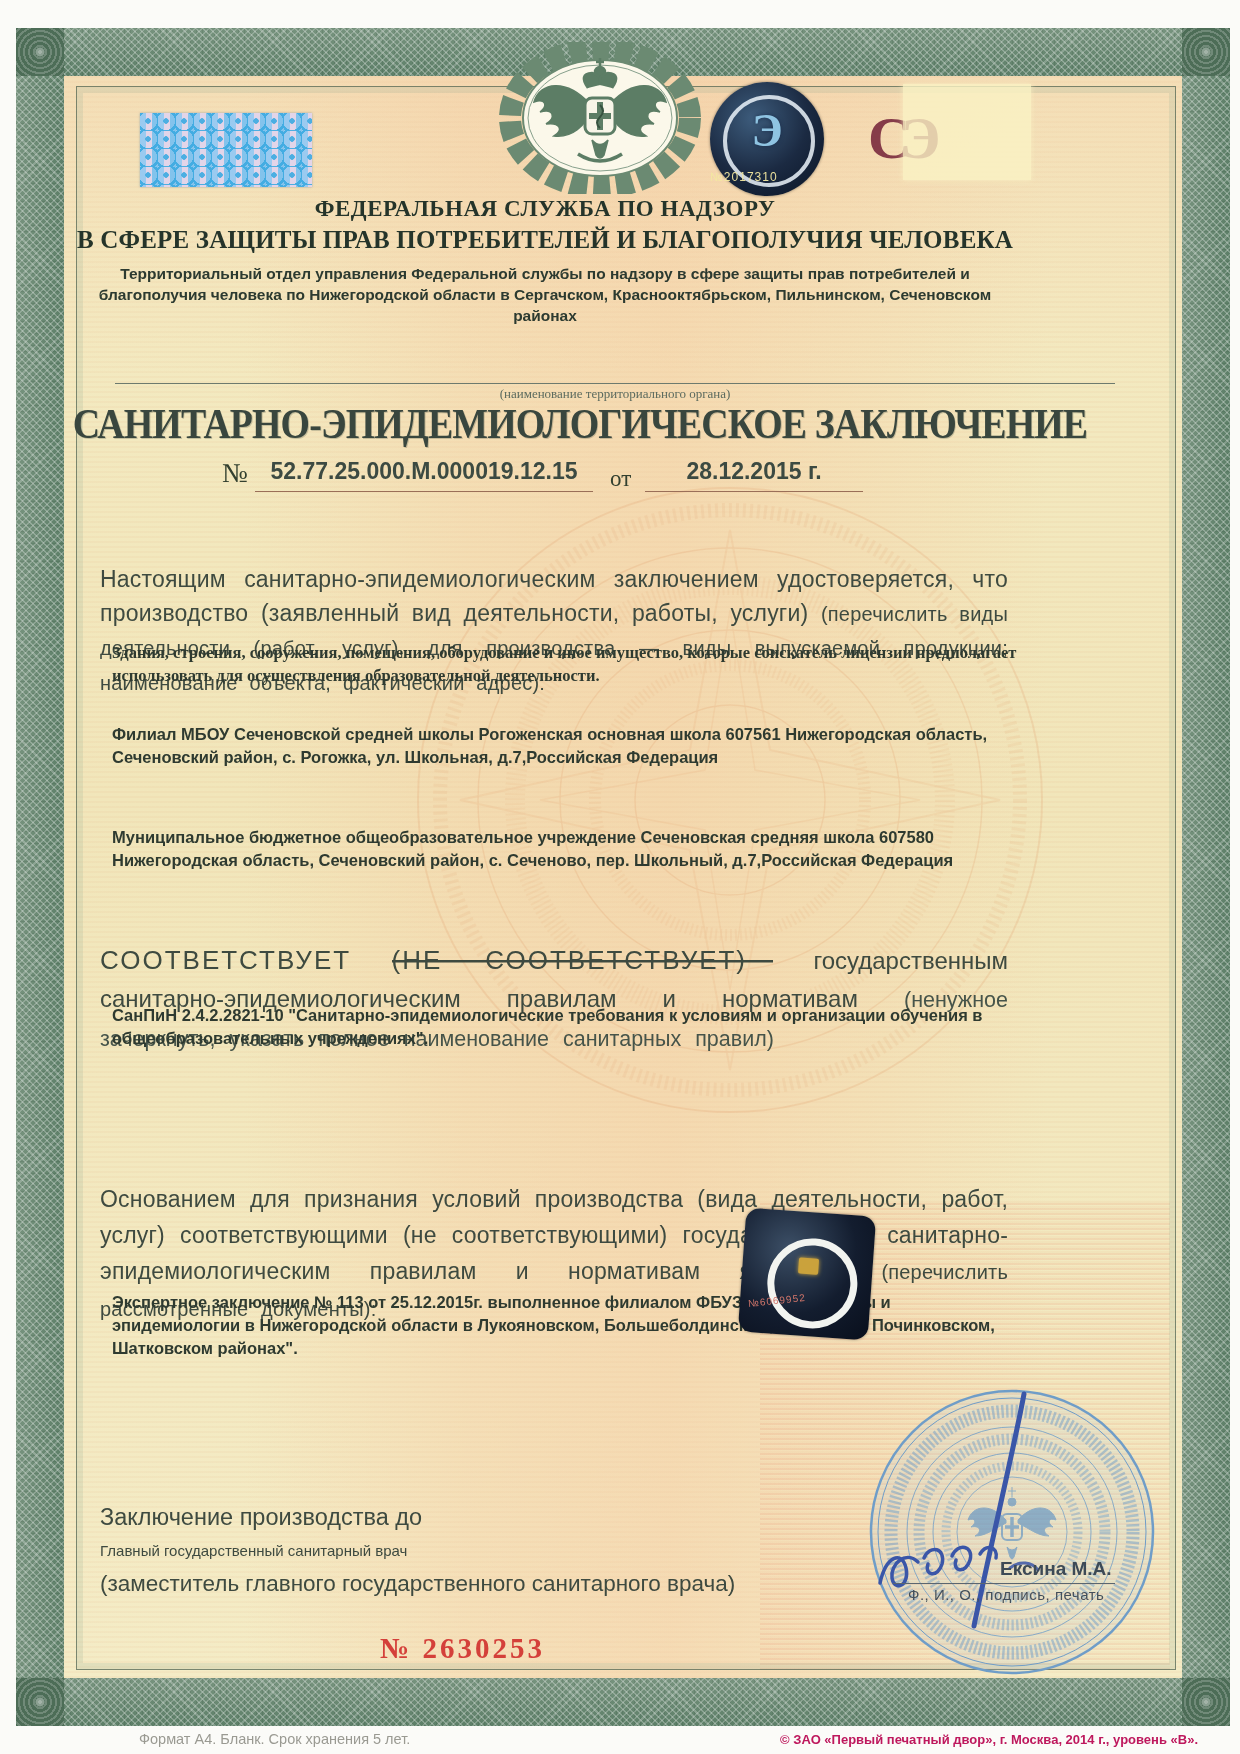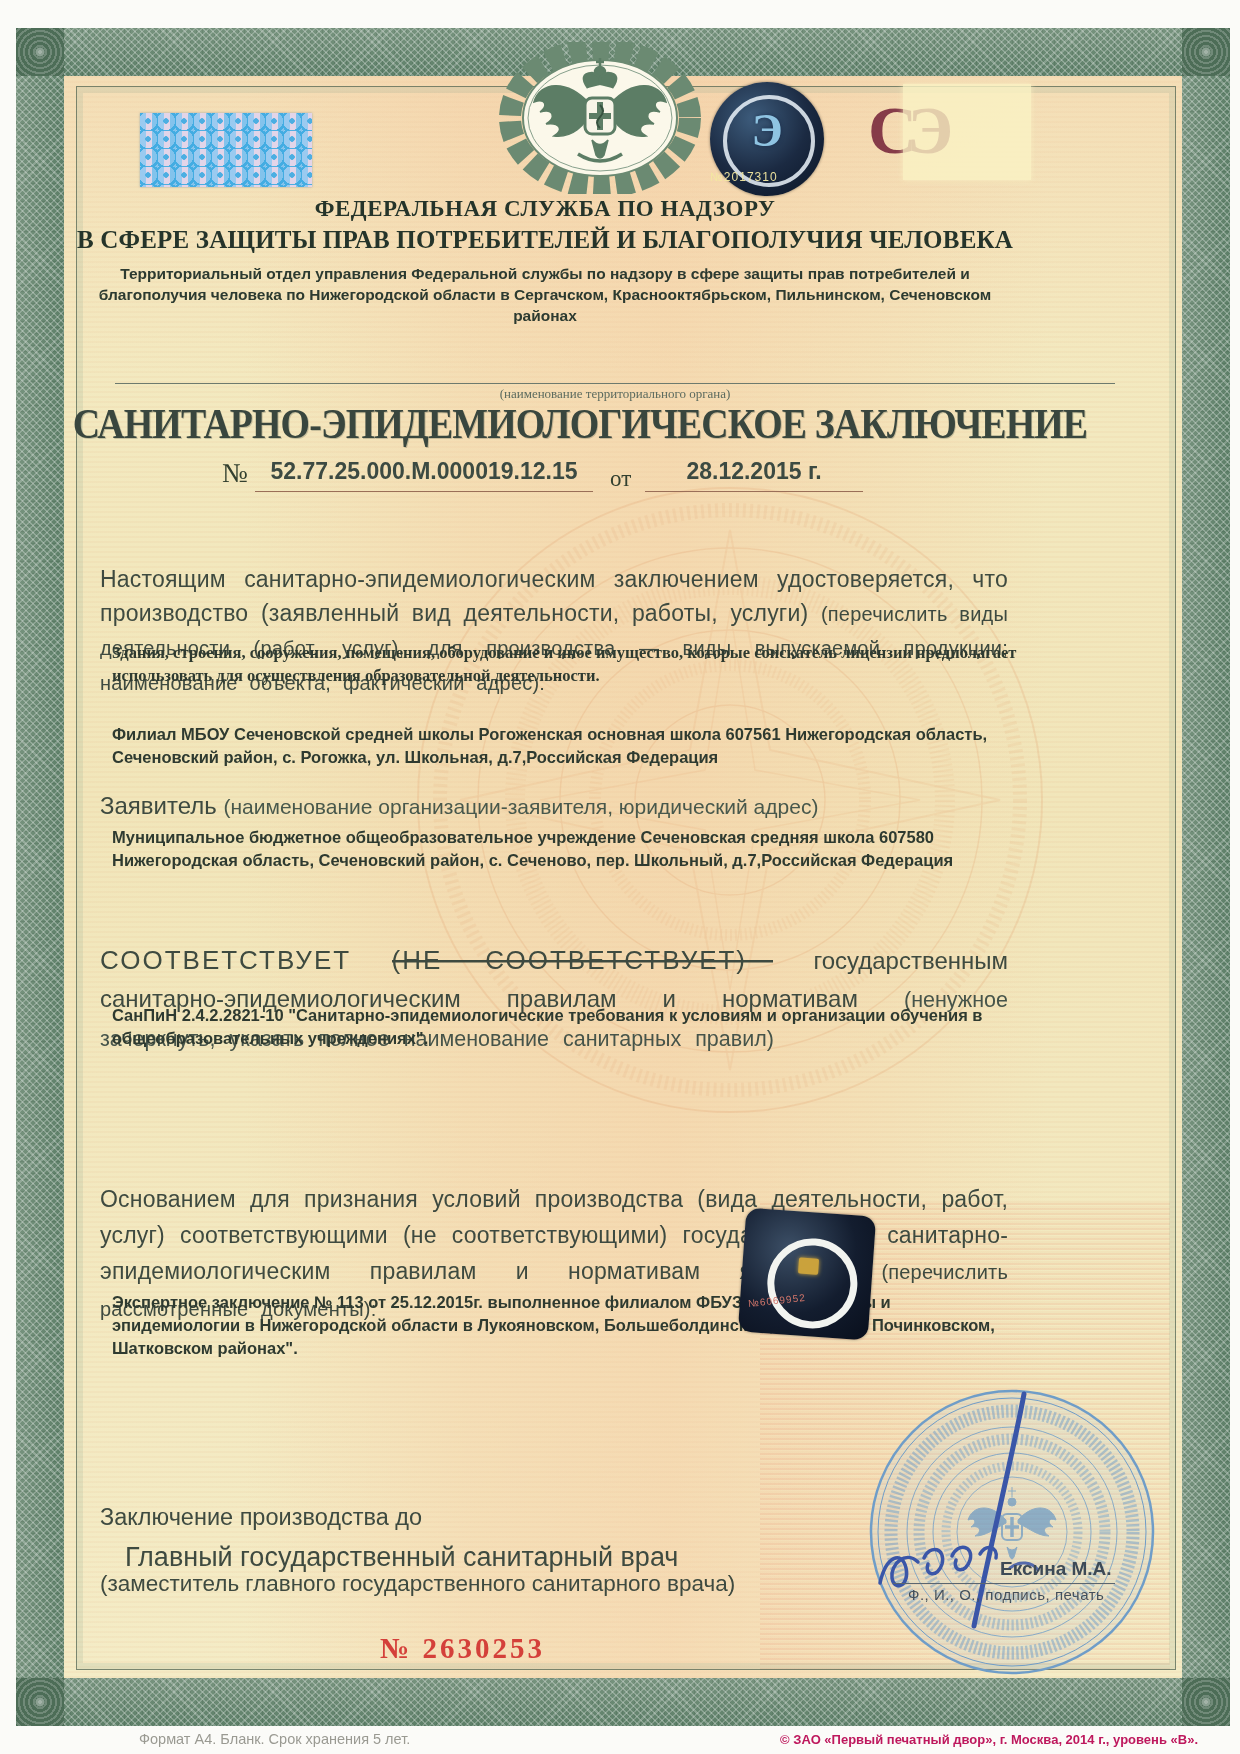--- a/index.html
+++ b/index.html
@@ -66,22 +66,22 @@
     box-shadow:0 0 3px rgba(0,0,0,.45);
   }
   .holo1 .ring{position:absolute;left:13px;top:13px;width:84px;height:84px;border-radius:50%;border:4px solid rgba(235,243,250,.85);}
   .holo1 .glyph{
     position:absolute;left:0;right:0;top:22px;text-align:center;
     font-family:"Liberation Serif",serif;font-weight:bold;font-size:46px;color:#8fc4e2;
     text-shadow:0 0 4px rgba(20,40,70,.8);
   }
   .holo1 .num{position:absolute;left:0;right:0;bottom:12px;font-size:12px;color:rgba(243,232,160,.95);letter-spacing:1px;}
   .se-logo{
-    position:absolute;left:868px;top:88px;
-    font-family:"Liberation Serif",serif;font-weight:bold;font-size:68px;line-height:84px;
+    position:absolute;left:868px;top:96px;
+    font-family:"Liberation Serif",serif;font-weight:bold;font-size:59px;line-height:84px;
     color:#7b2b3e;letter-spacing:-10px;opacity:.9;
   }
   .pale-patch{position:absolute;left:903px;top:84px;width:128px;height:96px;background:rgba(250,243,196,.8);box-shadow:0 0 6px rgba(250,243,196,.8);}
   
   .hline1{position:absolute;left:0;top:196px;width:1090px;text-align:center;
     font-family:"Liberation Serif",serif;font-weight:bold;font-size:23px;color:#25342a;letter-spacing:.5px;}
   .hline2{position:absolute;left:0;top:226px;width:1090px;text-align:center;
     font-family:"Liberation Serif",serif;font-weight:bold;font-size:25px;color:#25342a;letter-spacing:.2px;}
   .territorial{position:absolute;left:95px;top:263px;width:900px;text-align:center;
     font-size:15.5px;line-height:21px;font-weight:bold;color:#2c3a30;}
@@ -115,21 +115,21 @@
     font-size:26px;letter-spacing:2px;padding-right:26px;
     background:linear-gradient(#3e4a40,#3e4a40) 0 56%/100% 2.5px no-repeat;
   }
   .compliance .paren2{font-size:21.5px;color:#46544a;}
   .sanpin{left:112px;top:1004px;width:905px;}
   .basis{left:100px;top:1158px;width:908px;font-size:23px;line-height:36px;word-spacing:7px;letter-spacing:.2px;}
   .basis .paren{font-size:20px;}
   .documents{left:112px;top:1291px;width:905px;}
   
   .valid-until{position:absolute;left:100px;top:1504px;font-size:23.5px;color:#3e4a40;}
-  .chief{position:absolute;left:100px;top:1542px;font-size:27px;color:#3e4a40;margin-left:25px;}
+  .chief{position:absolute;left:100px;top:1542px;font-size:15px;color:#3e4a40;}
   .deputy{position:absolute;left:100px;top:1571px;font-size:22.5px;color:#3e4a40;}
   .serial{position:absolute;left:380px;top:1632px;width:440px;text-align:left;
     font-family:"Liberation Serif",serif;font-weight:bold;font-size:29px;color:#d4403a;letter-spacing:3px;}
   
   .sticker2{
     position:absolute;left:742px;top:1212px;width:130px;height:124px;border-radius:14px;
     transform:rotate(4deg);
     background:radial-gradient(circle at 35% 30%, #3c4f66 0%, #131d2f 55%, #090f1c 100%);
     box-shadow:0 0 3px rgba(0,0,0,.4);
   }
@@ -220,21 +220,20 @@
   <span class="no-label">№</span>
   <span class="no-value">52.77.25.000.М.000019.12.15</span>
   <span class="ot-label">от</span>
   <span class="date-value">28.12.2015 г.</span>
 
   <p class="par statement"><span>Настоящим санитарно-эпидемиологическим заключением удостоверяется, что производство (заявленный вид деятельности, работы, услуги)</span> <span class="paren">(перечислить виды деятельности (работ, услуг), для производства — виды выпускаемой продукции; наименование объекта, фактический адрес):</span></p>
 
   <div class="small-bold activity">Здания, строения, сооружения, помещения, оборудование и иное имущество, которые соискатель лицензии предполагает использовать для осуществления образовательной деятельности.</div>
   <div class="small-bold object-addr">Филиал МБОУ Сеченовской средней школы Рогоженская основная школа 607561 Нижегородская область, Сеченовский район, с. Рогожка, ул. Школьная, д.7,Российская Федерация</div>
 
-  <div class="applicant-line"><span>Заявитель</span> <span class="cap">(наименование организации-заявителя, юридический адрес)</span></div>
   <div class="small-bold applicant-val">Муниципальное бюджетное общеобразовательное учреждение Сеченовская средняя школа 607580 Нижегородская область, Сеченовский район, с. Сеченово, пер. Школьный, д.7,Российская Федерация</div>
 
   <p class="par compliance"><span class="caps">СООТВЕТСТВУЕТ</span> <span class="strike">(НЕ  СООТВЕТСТВУЕТ)</span> <span>государственным санитарно-эпидемиологическим правилам и нормативам</span> <span class="paren2">(ненужное зачеркнуть, указать полное наименование санитарных правил)</span></p>
   <div class="small-bold sanpin">СанПиН 2.4.2.2821-10 "Санитарно-эпидемиологические требования к условиям и организации обучения в общеобразовательных учреждениях".</div>
 
   <p class="par basis"><span>Основанием для признания условий производства (вида деятельности, работ, услуг) соответствующими (не соответствующими) государственным санитарно-эпидемиологическим правилам и нормативам являются</span> <span class="paren">(перечислить рассмотренные документы):</span></p>
   <div class="small-bold documents">Экспертное заключение № 113 от 25.12.2015г. выполненное филиалом ФБУЗ "Центр гигиены и эпидемиологии в Нижегородской области в Лукояновском, Большеболдинском, Гагинском, Починковском, Шатковском районах".</div>
 
   <div class="sticker2">
     <div class="ring"></div>

